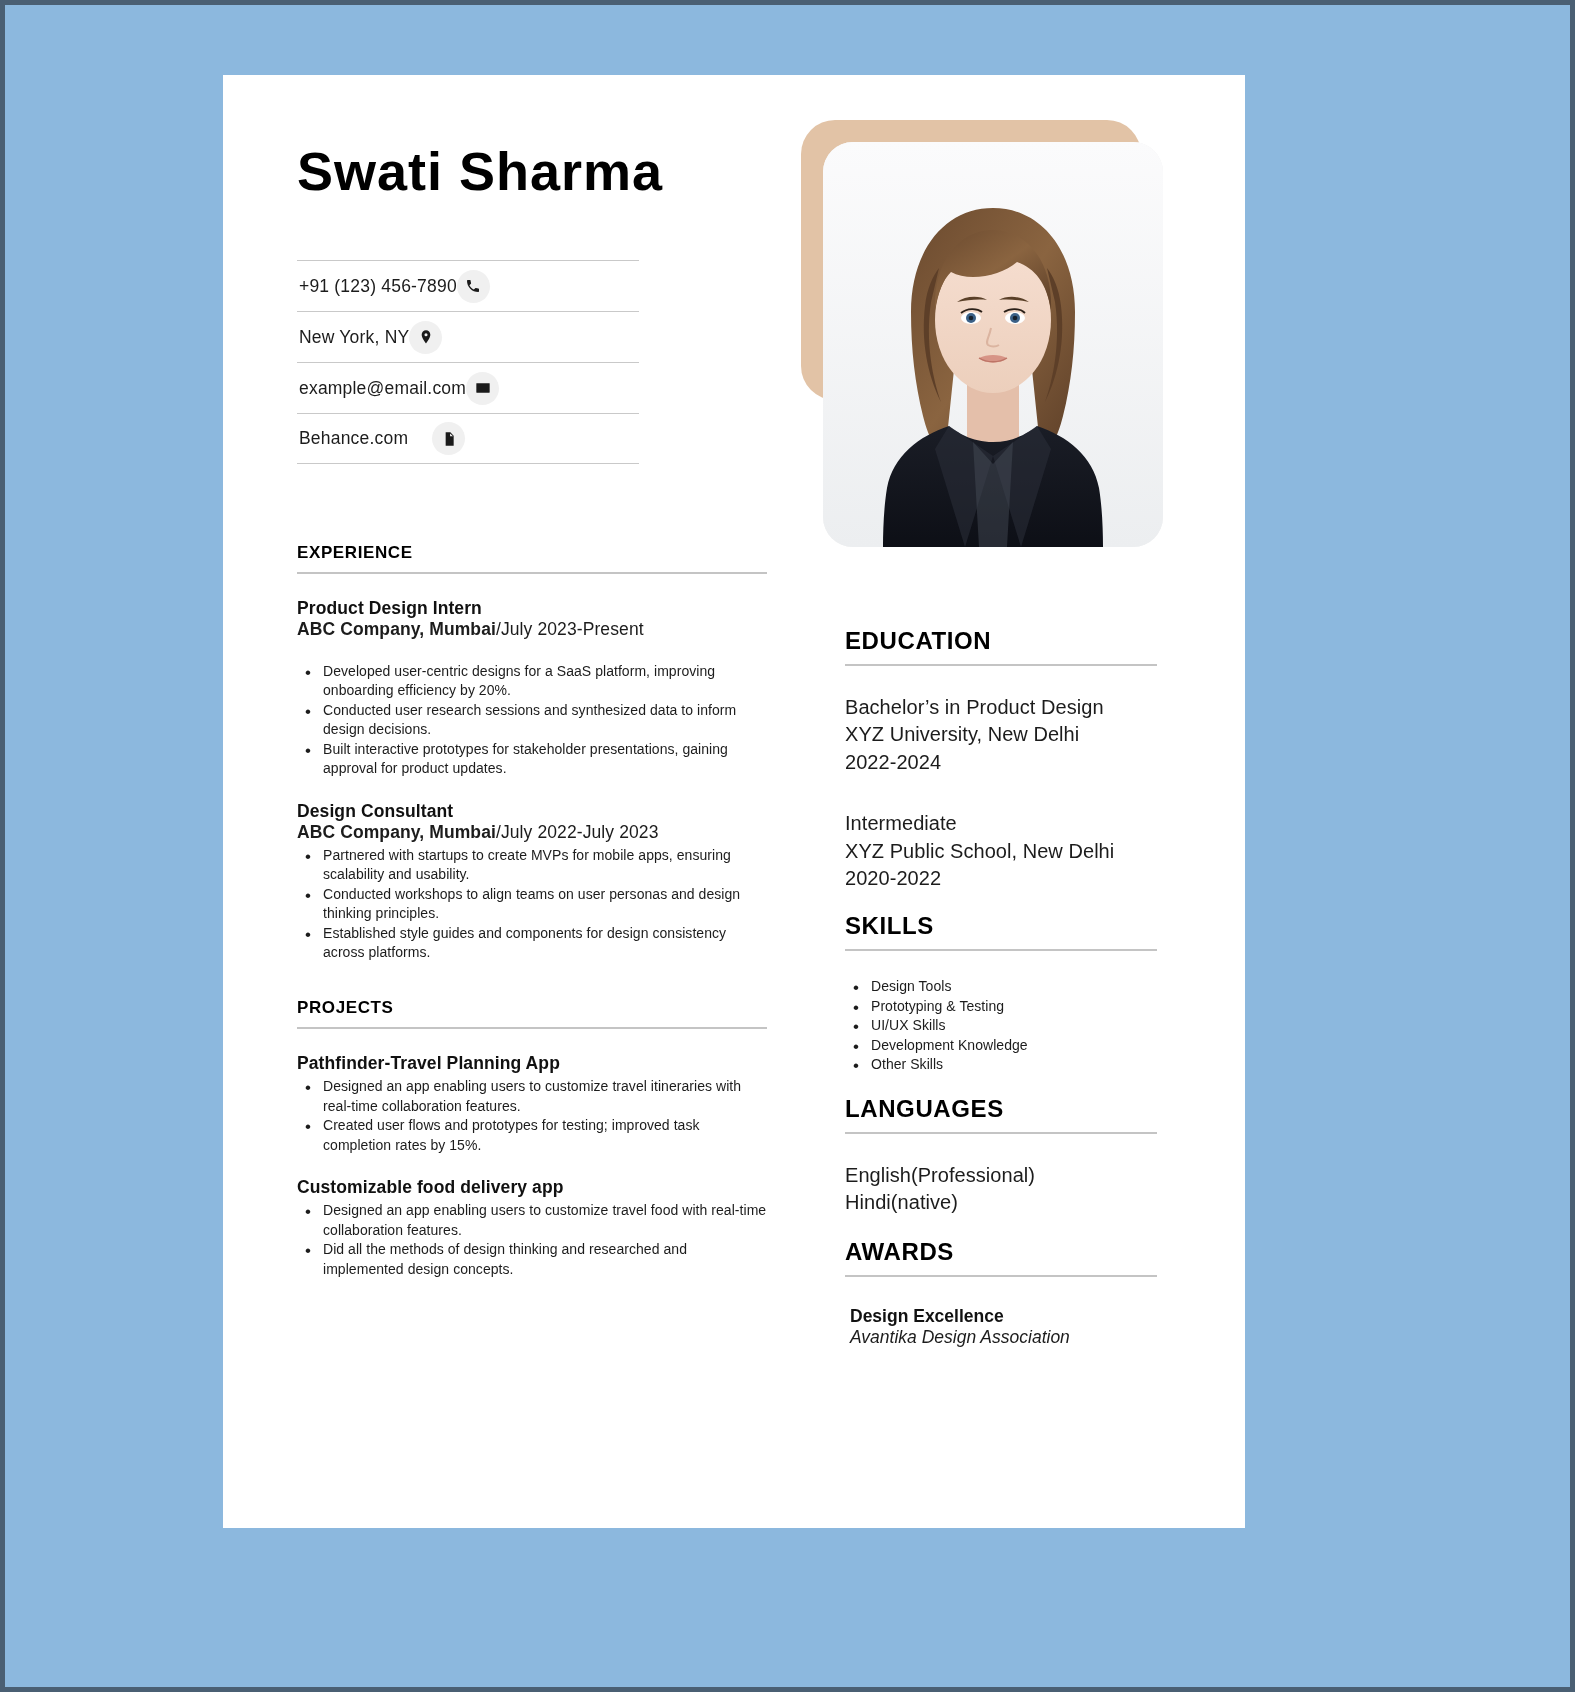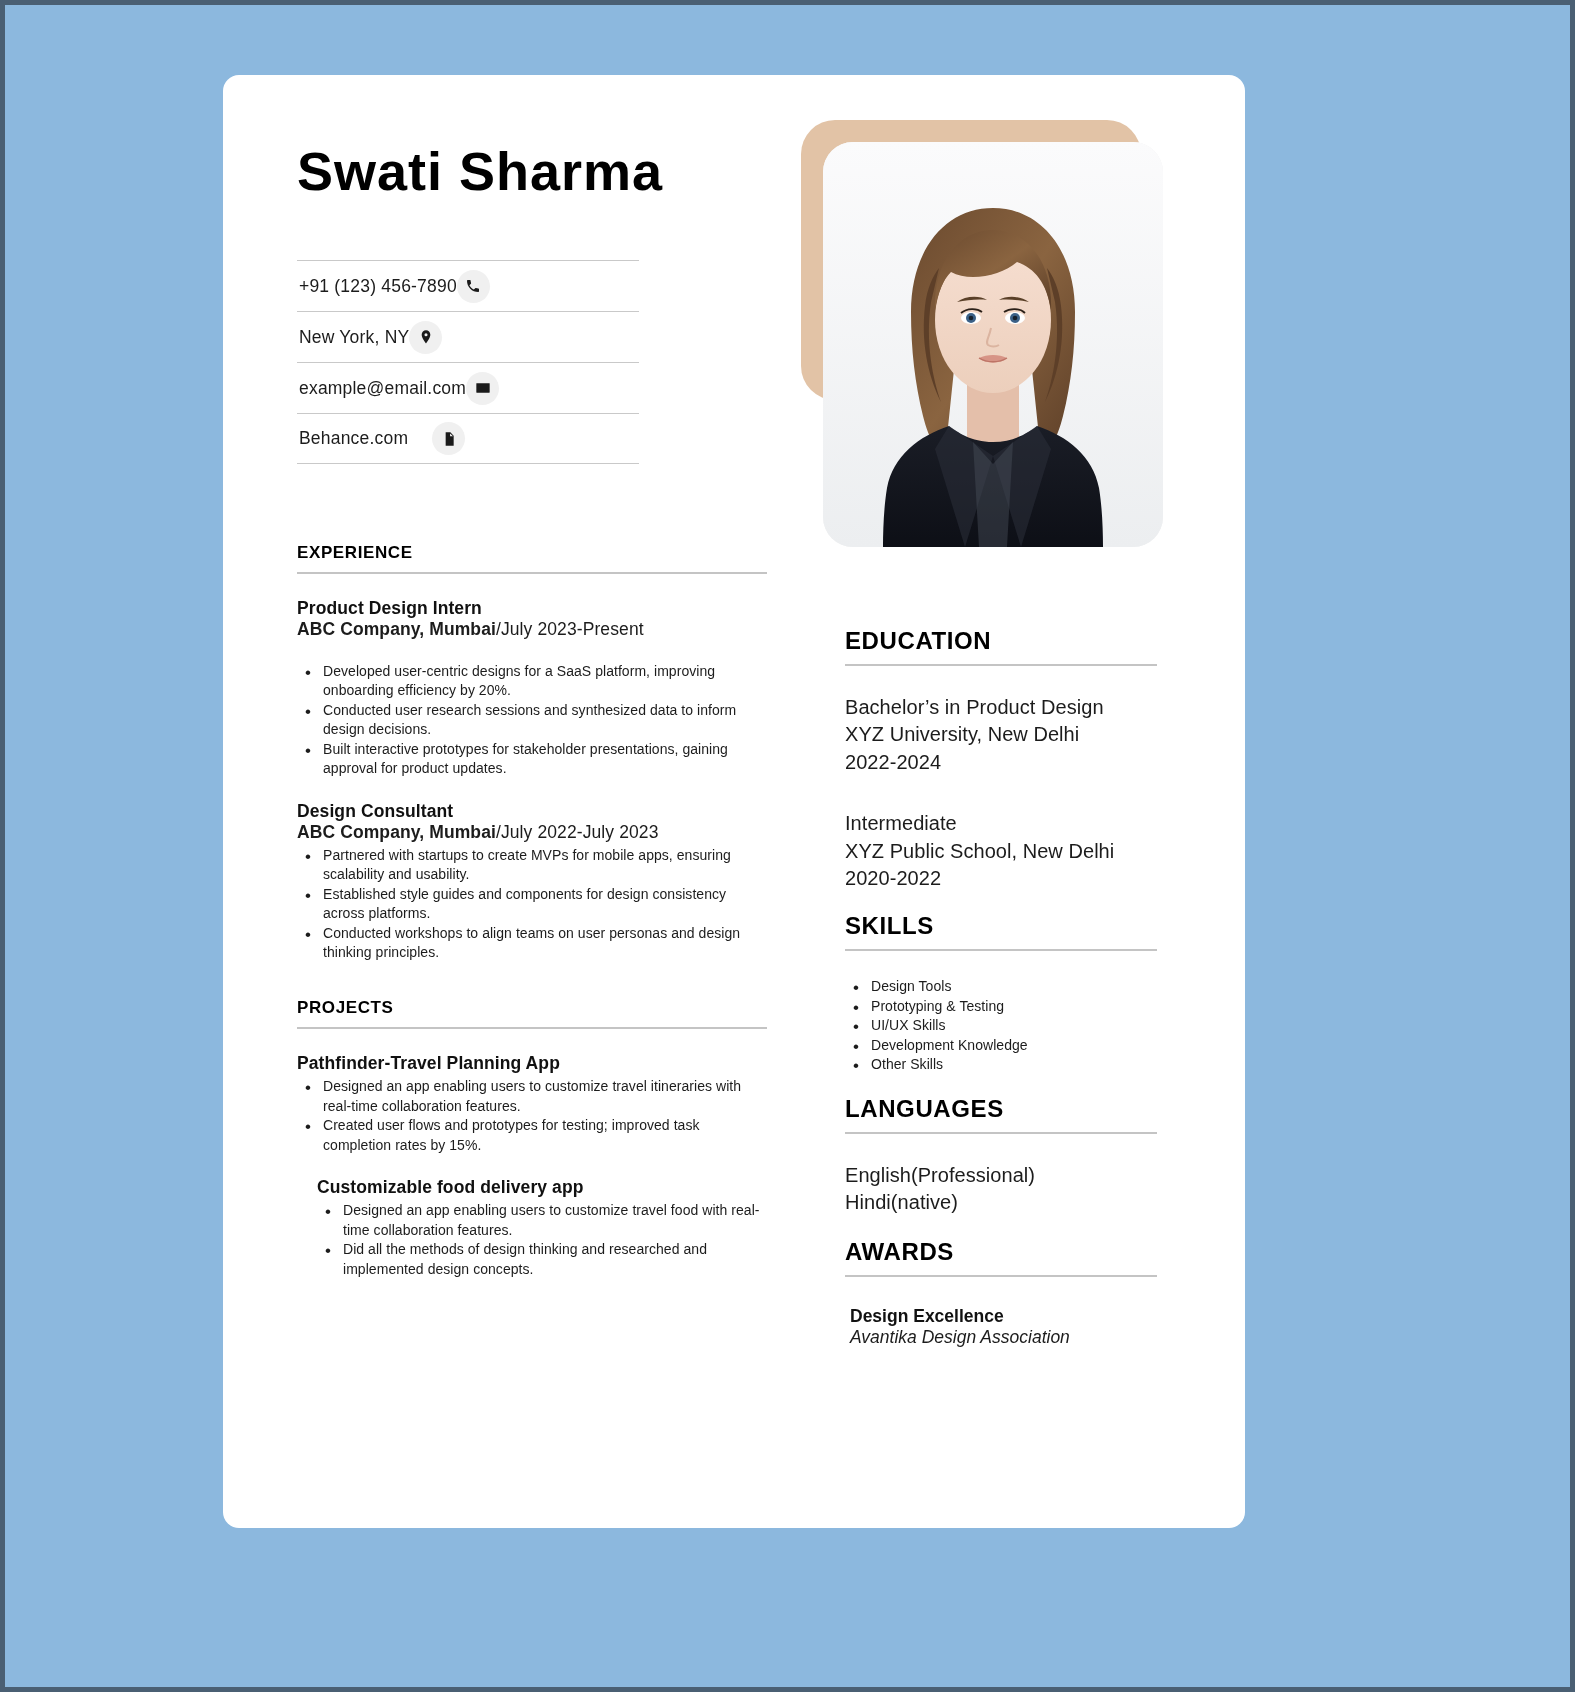--- a/index.html
+++ b/index.html
@@ -14,21 +14,20 @@
     position: relative;
   }
 
   #resume-page {
     position: absolute;
     left: 218px;
     top: 70px;
     width: 1022px;
     height: 1453px;
     background: #ffffff;
-    border-radius: 16px;
   }
 
   
   .header-area { position: relative; }
 
   .full-name {
     position: absolute;
     left: 74px;
     top: 65px;
     font-size: 54px;
@@ -294,36 +293,36 @@
         <li>Conducted user research sessions and synthesized data to inform design decisions.</li>
         <li>Built interactive prototypes for stakeholder presentations, gaining approval for product updates.</li>
       </ul>
     </div>
 
     <div style="margin-top:22px;">
       <div class="job-title">Design Consultant</div>
       <div class="job-meta"><b>ABC Company, Mumbai</b><span>/</span><span>July 2022-July 2023</span></div>
       <ul class="bullets" style="margin-top:3px;">
         <li>Partnered with startups to create MVPs for mobile apps, ensuring scalability and usability.</li>
+        <li>Conducted workshops to align teams on user personas and design thinking principles.</li>
         <li>Established style guides and components for design consistency across platforms.</li>
-        <li>Conducted workshops to align teams on user personas and design thinking principles.</li>
       </ul>
     </div>
 
     <div class="section-title" style="margin-top:36px;">PROJECTS</div>
 
     <div style="margin-top:24px;">
       <div class="job-title">Pathfinder-Travel Planning App</div>
       <ul class="bullets" style="margin-top:3px;">
         <li>Designed an app enabling users to customize travel itineraries with real-time collaboration features.</li>
         <li>Created user flows and prototypes for testing; improved task completion rates by 15%.</li>
       </ul>
     </div>
 
-    <div style="margin-top:22px;margin-left:20px;">
+    <div style="margin-top:22px;">
       <div class="job-title">Customizable food delivery app</div>
       <ul class="bullets" style="margin-top:3px;">
         <li>Designed an app enabling users to customize travel food with real-time collaboration features.</li>
         <li>Did all the methods of design thinking and researched and implemented design concepts.</li>
       </ul>
     </div>
 
   </div>
 
   <div class="col-right">

